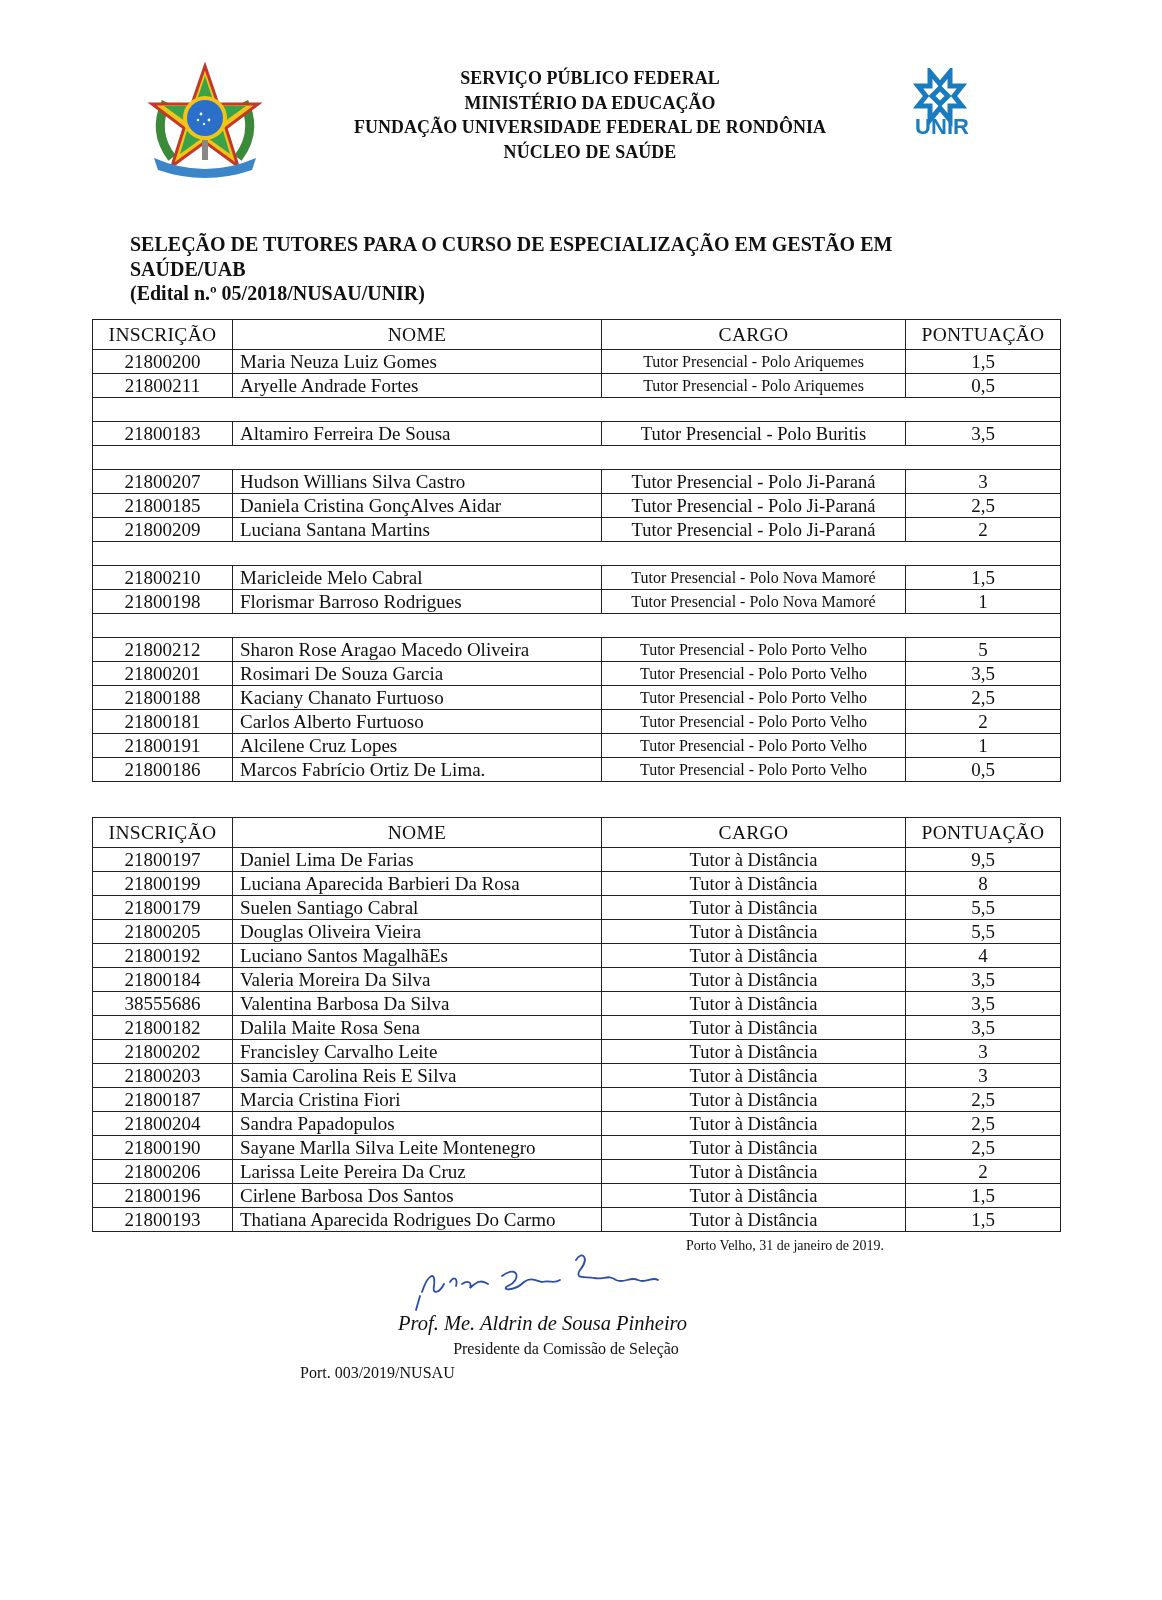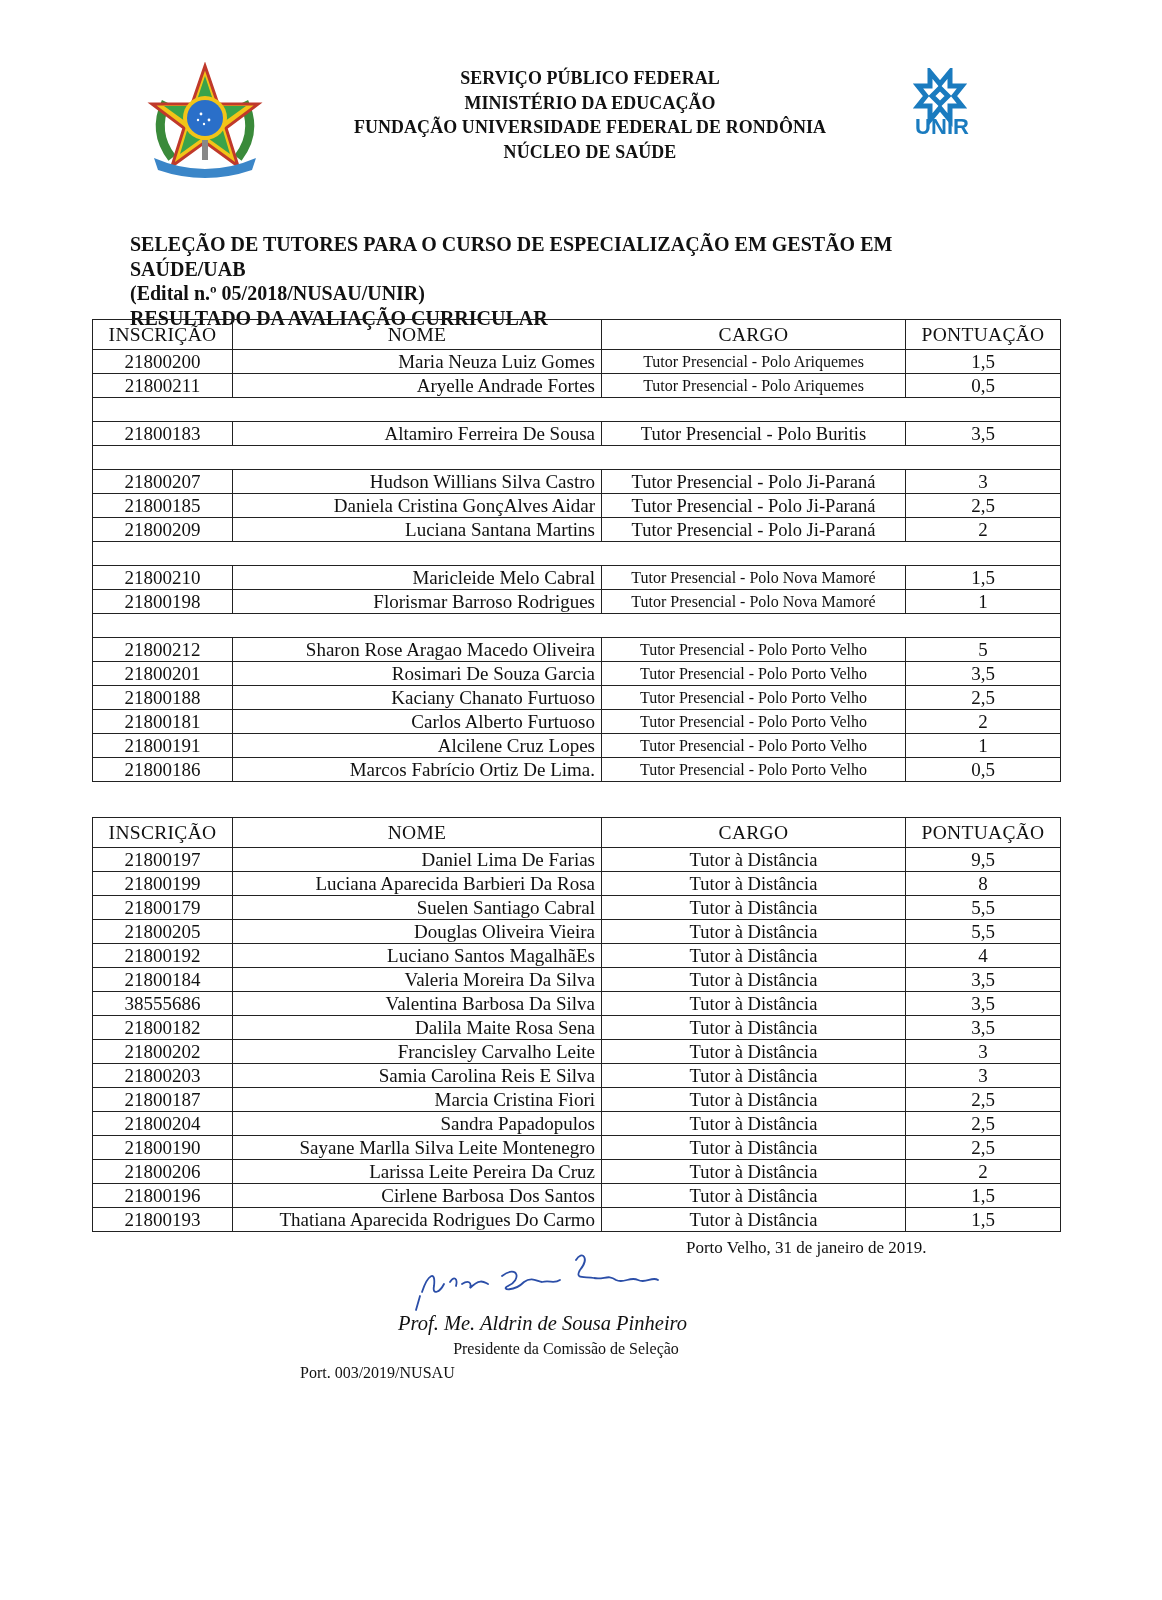--- a/index.html
+++ b/index.html
@@ -14,30 +14,30 @@
   .hdr-lines div { font-weight: bold; transform: scaleX(0.92); }
   .emblem { left: 146px; top: 62px; width: 118px; height: 118px; }
   .unir { left: 896px; top: 68px; width: 90px; height: 70px; }
 
   table.res { position: absolute; left: 92px; width: 968px; border-collapse: collapse;
               table-layout: fixed; font-size: 19px; }
   table.res td, table.res th { border: 1.5px solid #222; padding: 0 6px; height: 23px;
               line-height: 22px; white-space: nowrap; overflow: hidden; }
   table.res th { font-weight: normal; font-size: 19.5px; height: 29px; letter-spacing: 0.3px;}
   table.res td.c-ins { text-align: center; }
-  table.res td.c-nome { text-align: right; padding-left: 7px; }
+  table.res td.c-nome { text-align: left; padding-left: 7px; }
   table.res td.c-cargo { text-align: center; font-size: 16px; }
   table.res td.c-cargo.big { font-size: 18.5px; text-align: center; }
   table.res td.c-cargo.sm { font-size: 16px; }
   table.res td.c-pont { text-align: center; }
   table.res tr.sep td { border-left: 1.5px solid #222; border-right: 1.5px solid #222; height: 23px; }
   #t1 { top: 319px; }
   #t2 { top: 817px; }
 
-  .place-date { left: 686px; top: 1238px; font-size: 17px; }
+  .place-date { left: 686px; top: 1238px; font-size: 14px; }
   .signature { left: 410px; top: 1252px; width: 260px; height: 64px; }
   .sig-name { left: 398px; top: 1312px; font-size: 20.5px; font-style: italic; }
   .sig-role { left: 300px; top: 1340px; width: 532px; text-align: center; font-size: 16px; }
   .sig-port { left: 300px; top: 1364px; width: 532px; text-align: left; font-size: 16px; }
 </style>
 </head>
 <body>
 
 <div class="abs emblem">
   <svg width="118" height="118" viewBox="0 0 118 118">
@@ -70,21 +70,20 @@
       <polygon points="44,20 52,28 44,36 36,28"></polygon>
     </g>
     <text x="46" y="66" text-anchor="middle" font-family="Liberation Sans, sans-serif" font-weight="bold" font-size="22" fill="#1a7bbf">UNIR</text>
   </svg>
 </div>
 
 <div class="abs title-lines">
   <div>SELEÇÃO DE TUTORES PARA O CURSO DE ESPECIALIZAÇÃO EM GESTÃO EM</div>
   <div>SAÚDE/UAB</div>
   <div>(Edital n.º 05/2018/NUSAU/UNIR)</div>
-  <div>RESULTADO DA AVALIAÇÃO CURRICULAR</div>
 </div>
 
 <table class="res" id="t1">
   <colgroup>
       <col style="width:140px">
       <col style="width:369px">
       <col style="width:304px">
       <col style="width:155px">
     </colgroup>
   <thead>

